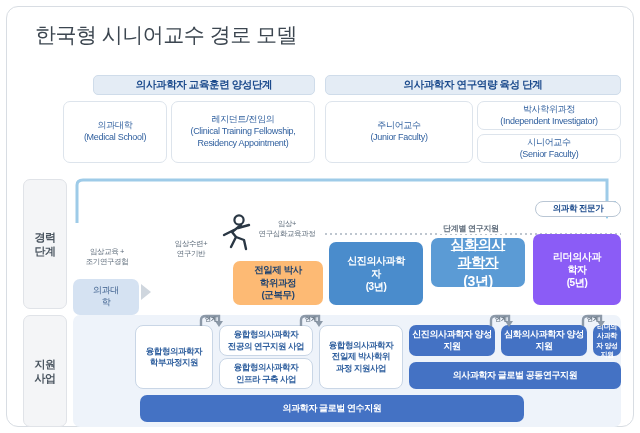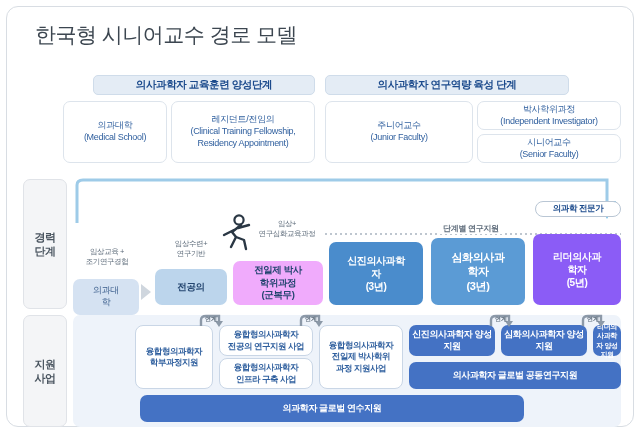--- a/index.html
+++ b/index.html
@@ -22,21 +22,21 @@
 
   
   .hdr{
     position:absolute;height:20px;border-radius:5px;
     background:#e4ecf5;border:1px solid #cfdcea;
     color:#1b4a8c;font-size:10.5px;font-weight:bold;
     display:flex;align-items:center;justify-content:center;
     letter-spacing:-0.4px;box-sizing:border-box;
   }
   #hdr-edu{left:86px;top:68px;width:222px;}
-  #hdr-res{left:318px;top:68px;width:244px;}
+  #hdr-res{left:318px;top:68px;width:296px;}
 
   
   .card{
     position:absolute;background:#ffffff;border:1px solid #dde4ec;
     border-radius:7px;color:#2f5f9e;font-size:9px;line-height:1.32;
     display:flex;align-items:center;justify-content:center;text-align:center;
     box-sizing:border-box;letter-spacing:-0.3px;padding:2px 3px;
   }
   #card-med{left:56px;top:94px;width:104px;height:62px;}
   #card-res{left:164px;top:94px;width:144px;height:62px;}
@@ -65,23 +65,23 @@
 
   
   .chip{
     position:absolute;border-radius:7px;
     display:flex;align-items:center;justify-content:center;text-align:center;
     font-size:9.5px;font-weight:bold;line-height:1.3;
     letter-spacing:-0.4px;box-sizing:border-box;padding:18px;
   }
   #chip-med{left:66px;top:272px;width:66px;height:26px;background:#d5e2f2;color:#3b5e8c;font-weight:normal;font-size:9px;}
   #chip-jeon{left:148px;top:262px;width:72px;height:36px;background:#bcd5ec;color:#23456f;}
-  #chip-phd{left:226px;top:254px;width:90px;height:44px;background:#f0abfc;color:#23456f;}
+  #chip-phd{left:226px;top:254px;width:90px;height:44px;background:#fdba74;color:#23456f;}
   #chip-new{left:322px;top:235px;width:94px;height:63px;background:#4a8ccc;color:#ffffff;font-size:10px;}
-  #chip-deep{left:424px;top:231px;width:94px;height:67px;background:#5b9bd5;color:#ffffff;font-size:11px;}
+  #chip-deep{left:424px;top:231px;width:94px;height:49px;background:#5b9bd5;color:#ffffff;font-size:14px;text-decoration:underline;}
   #chip-lead{left:526px;top:227px;width:88px;height:71px;background:#8b5cf6;color:#ffffff;font-size:10px;}
 
   
   .anno{
     position:absolute;color:#5d6b7a;font-size:7.5px;line-height:1.3;
     text-align:center;letter-spacing:-0.4px;
   }
   #anno-med{left:62px;top:240px;width:76px;}
   #anno-jeon{left:146px;top:232px;width:76px;}
   #anno-phd{left:236px;top:212px;width:88px;}
@@ -196,21 +196,20 @@
 
   <div id="tri"></div>
 
   <svg id="dot-line" viewBox="0 0 296 10">
     <line x1="0" y1="5" x2="296" y2="5" stroke="#a9b4c0" stroke-width="1.4" stroke-dasharray="2,3"></line>
   </svg>
   <div id="dot-label">단계별 연구지원</div>
   <div id="badge-expert">의과학 전문가</div>
 
   <div class="chip" id="chip-med">의과대학</div>
-  <div class="chip" id="chip-jeon">전공의</div>
   <div class="chip" id="chip-phd" style="white-space:pre-line">전일제 박사학위과정
 (군복무)</div>
   <div class="chip" id="chip-new" style="white-space:pre-line">신진의사과학자
 (3년)</div>
   <div class="chip" id="chip-deep" style="white-space:pre-line">심화의사과학자
 (3년)</div>
   <div class="chip" id="chip-lead" style="white-space:pre-line">리더의사과학자
 (5년)</div>
 
   <div class="sbox" id="sb-under" style="white-space:pre-line">융합형의과학자

